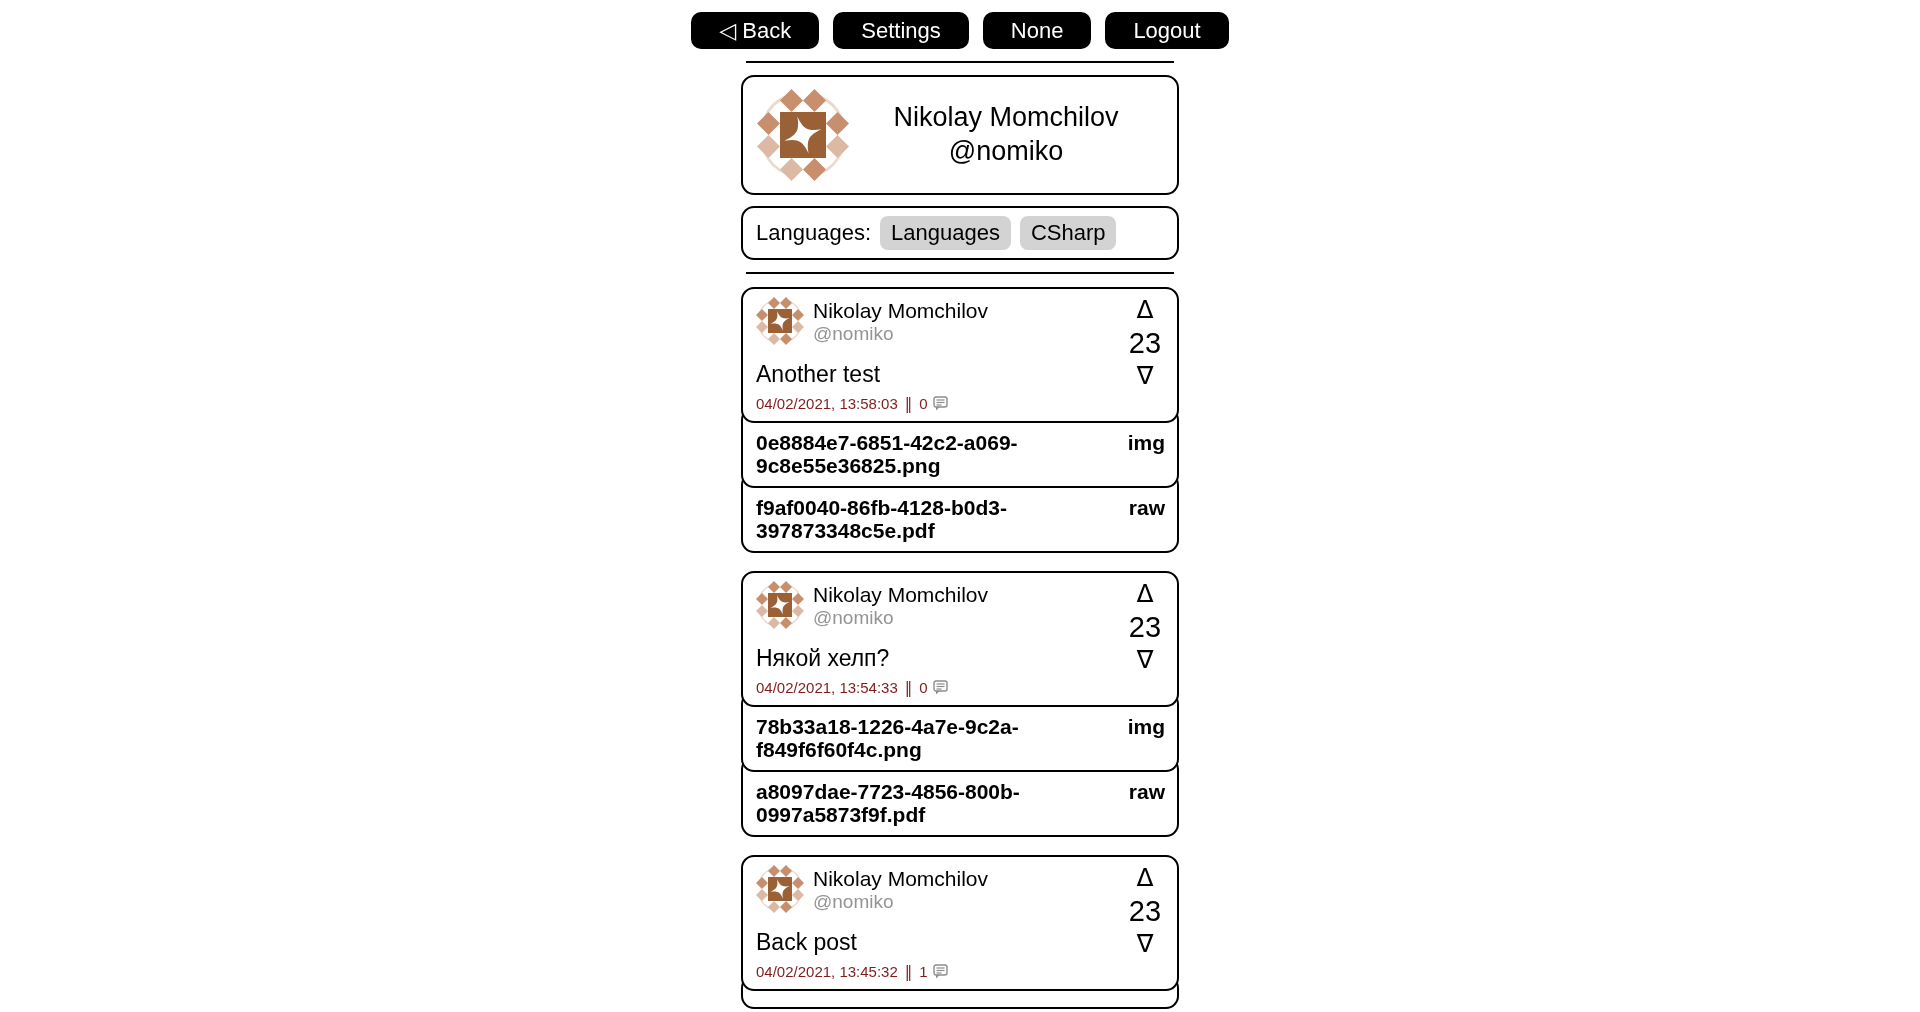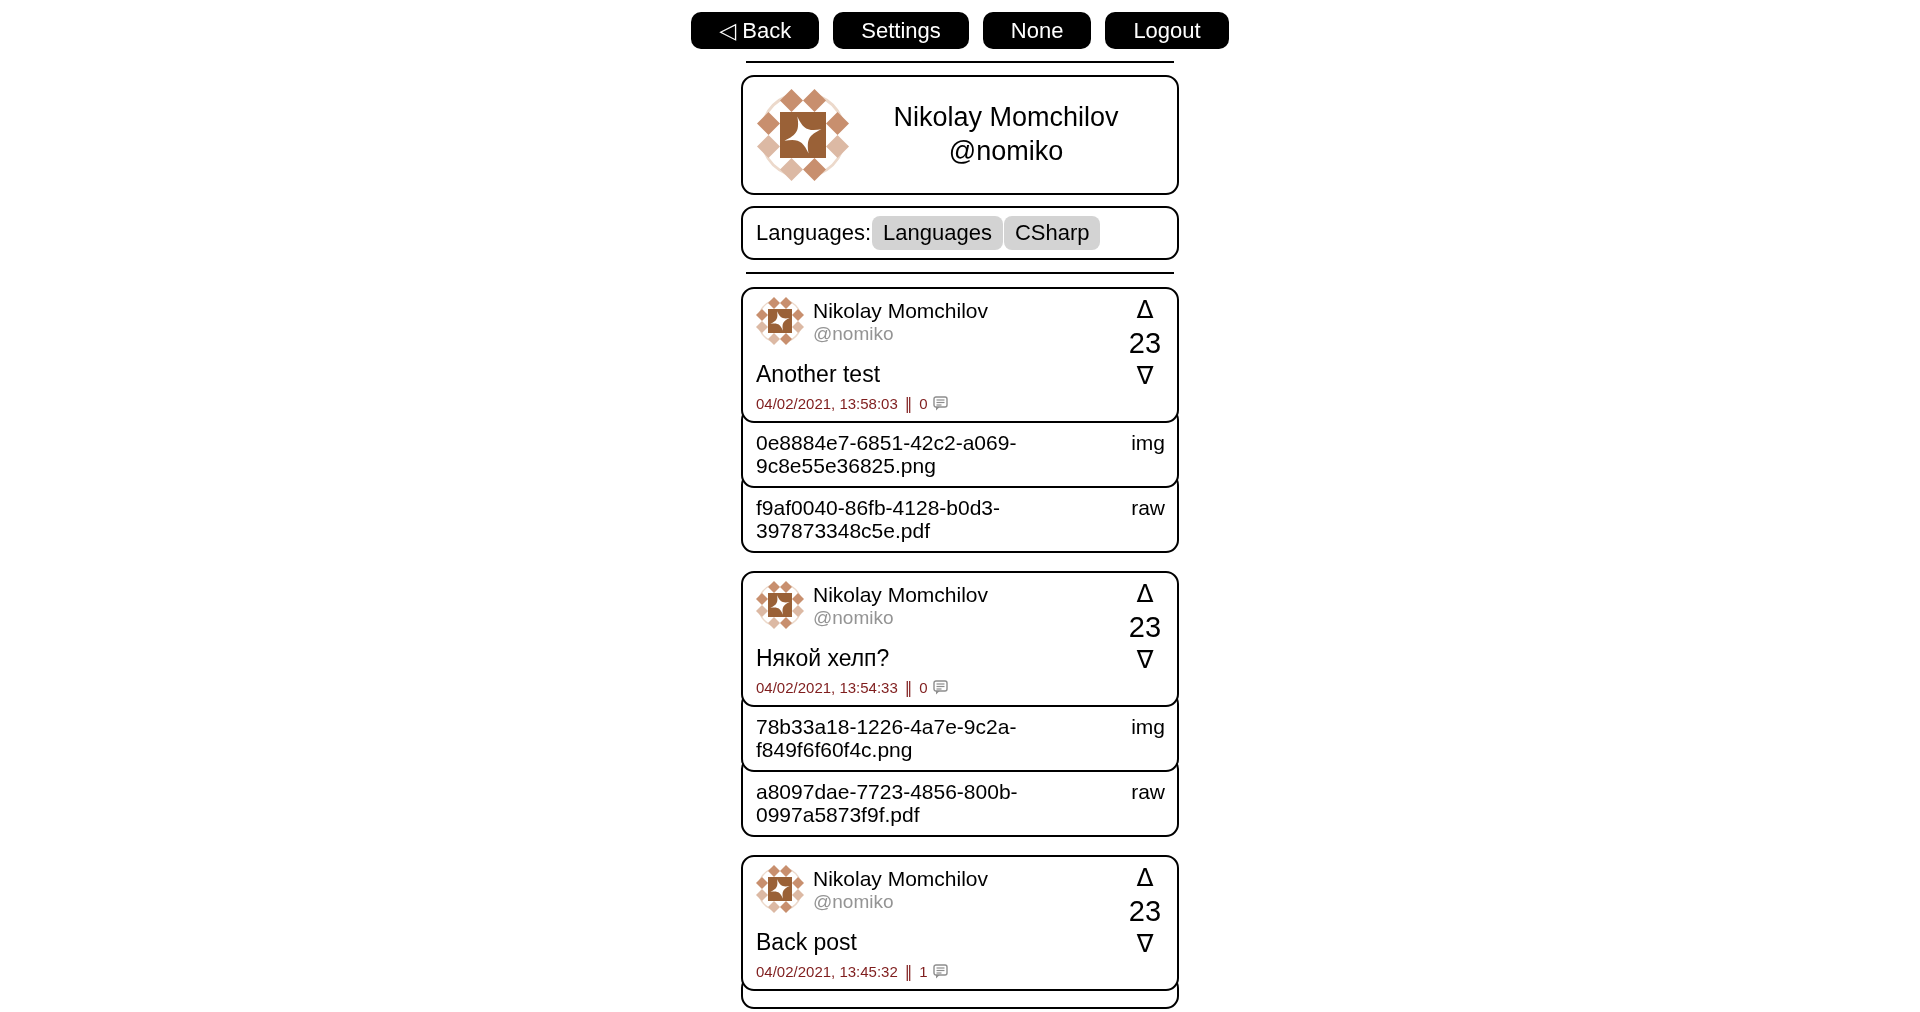--- a/index.html
+++ b/index.html
@@ -23,21 +23,21 @@
   hr.divider { border:none; border-top:2.5px solid #000; margin:12px 5px; }
 
   .card { border:2px solid #000; border-radius:13px; background:#fff; }
 
   
   .profile-card { display:flex; align-items:center; padding:12px 14px; margin-top:0; }
   .avatar-large { width:92px; height:92px; flex:0 0 92px; }
   .profile-names { flex:1; text-align:center; font-size:27px; line-height:1.25; }
 
   
-  .info-card { display:flex; align-items:center; gap:1px; font-size:22px;
+  .info-card { display:flex; align-items:center; gap:9px; font-size:22px;
                padding:8px 13px; margin-top:11px; min-height:46px; }
   .tag { background:var(--tag-bg,#d3d3d3); border-radius:8px; padding:4px 11px; font-size:22px; }
 
   
   .post-group { margin-top:13px; }
   .post-group + .post-group { margin-top:18px; }
   .post-group > div { position:relative; }
   .post-card { z-index:5; padding:8px 12px 6px 13px; }
   .post-header { display:flex; align-items:flex-start; }
   .avatar-small { width:48px; height:48px; flex:0 0 48px; margin-right:9px; }
@@ -50,21 +50,21 @@
   .vote-count { font-size:29px; line-height:1.2; padding:2px 0; }
   .post-title { font-size:23px; margin-top:15px; }
   .post-meta { margin-top:7px; padding-bottom:2px; display:flex; align-items:center;
                gap:7px; font-size:15px; color:#7f1d1d; }
   .meta-sep { font-family:"DejaVu Sans",sans-serif; font-size:15px; }
   .comment-icon { display:inline-block; margin-left:-2px; }
 
   
   .attachment { margin-top:-16px; padding:22px 12px 8px 13px;
                 display:flex; justify-content:space-between; align-items:flex-start; }
-  .attachment { z-index:4; }
+  .attachment { z-index:4;font-weight:bold; }
   .attachment + .attachment { z-index:3; }
   .att-name { font-size:21px; line-height:1.12; max-width:310px; }
   .att-type { font-size:21px; line-height:1.12; }
 </style>
 </head>
 <body>
 
 <svg width="0" height="0" style="position:absolute">
   <defs>
     <g id="identicon">

